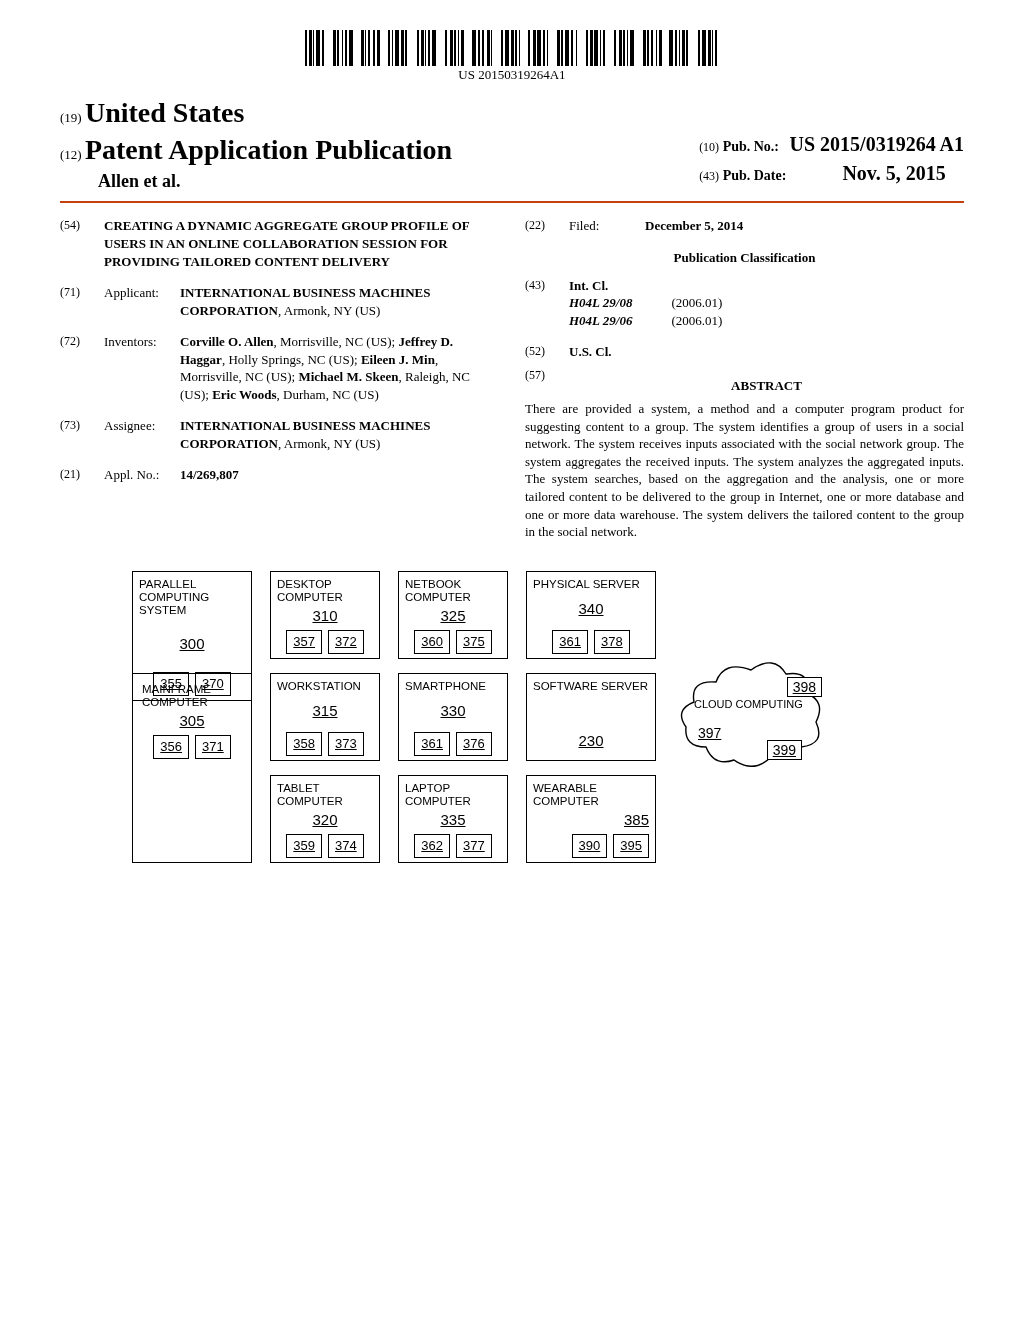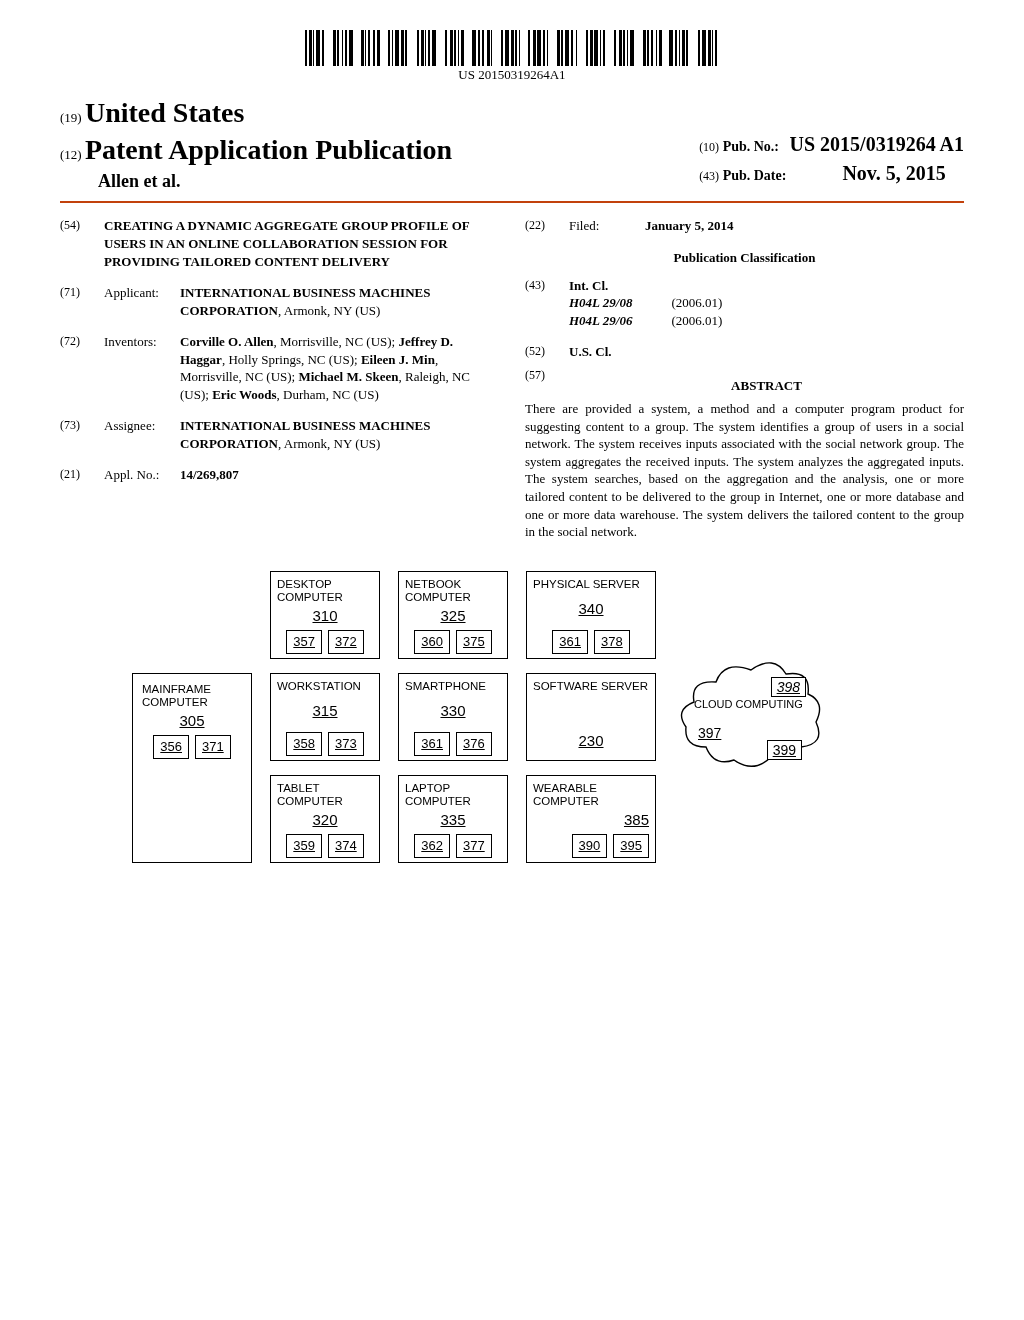--- a/index.html
+++ b/index.html
@@ -193,21 +193,21 @@
       height: 130px;
     }
     .cloud svg { width: 100%; height: 100%; }
     .cloud-label {
       position: absolute;
       top: 46px;
       left: 18px;
       font-size: 11px;
       line-height: 1.1;
     }
-    .cloud-ref1 { position: absolute; top: 26px; right: 20px; font-style: italic; }
+    .cloud-ref1 { position: absolute; top: 26px; right: 4px; }
     .cloud-ref2 { position: absolute; bottom: 22px; right: 24px; }
     .cloud-ref-main { position: absolute; top: 72px; left: 22px; }
     .cloud-num {
       font-family: "Comic Sans MS", cursive, sans-serif;
       text-decoration: underline;
       font-size: 14px;
       border: 1.3px solid #000;
       padding: 1px 5px;
       background: #fff;
     }
@@ -305,21 +305,21 @@
       <div class="num">(21)</div>
       <div class="label">Appl. No.:</div>
       <div class="content bold">14/269,807</div>
     </div>
   </div>
 
   <div class="col">
     <div class="entry">
       <div class="num">(22)</div>
       <div class="label">Filed:</div>
-      <div class="content bold">January 5, 2014</div>
+      <div class="content bold">December 5, 2014</div>
     </div>
     <div class="pub-class-hdr">Publication Classification</div>
     <div class="entry">
       <div class="num">(43)</div>
       <div class="content">
         <div class="bold">Int. Cl.</div>
         <div>
           <span class="bold italic">H04L 29/08</span>
           &nbsp;&nbsp;&nbsp;&nbsp;&nbsp;&nbsp;&nbsp;&nbsp;&nbsp;&nbsp;
           <span>(2006.01)</span>
@@ -345,20 +345,28 @@
       </div>
     </div>
     <div class="abstract-body">There are provided a system, a method and a computer program product for suggesting content to a group. The system identifies a group of users in a social network. The system receives inputs associated with the social network group. The system aggregates the received inputs. The system analyzes the aggregated inputs. The system searches, based on the aggregation and the analysis, one or more tailored content to be delivered to the group in Internet, one or more database and one or more data warehouse. The system delivers the tailored content to the group in the social network.</div>
   </div>
 </div>
 
 <div class="figure-wrap">
   <div class="fig-grid-main">
     <div class="fig-left">
 
+      <div class="fbox box-parallel">
+        <div class="fbox-title">PARALLEL COMPUTING SYSTEM</div>
+        <div class="fbox-ref">300</div>
+        <div class="fbox-pair">
+          <div class="mini">355</div>
+          <div class="mini">370</div>
+        </div>
+      </div>
 
       <div class="fbox box-desktop">
         <div class="fbox-title">DESKTOP COMPUTER</div>
         <div class="fbox-ref">310</div>
         <div class="fbox-pair">
           <div class="mini">357</div>
           <div class="mini">372</div>
         </div>
       </div>
 

